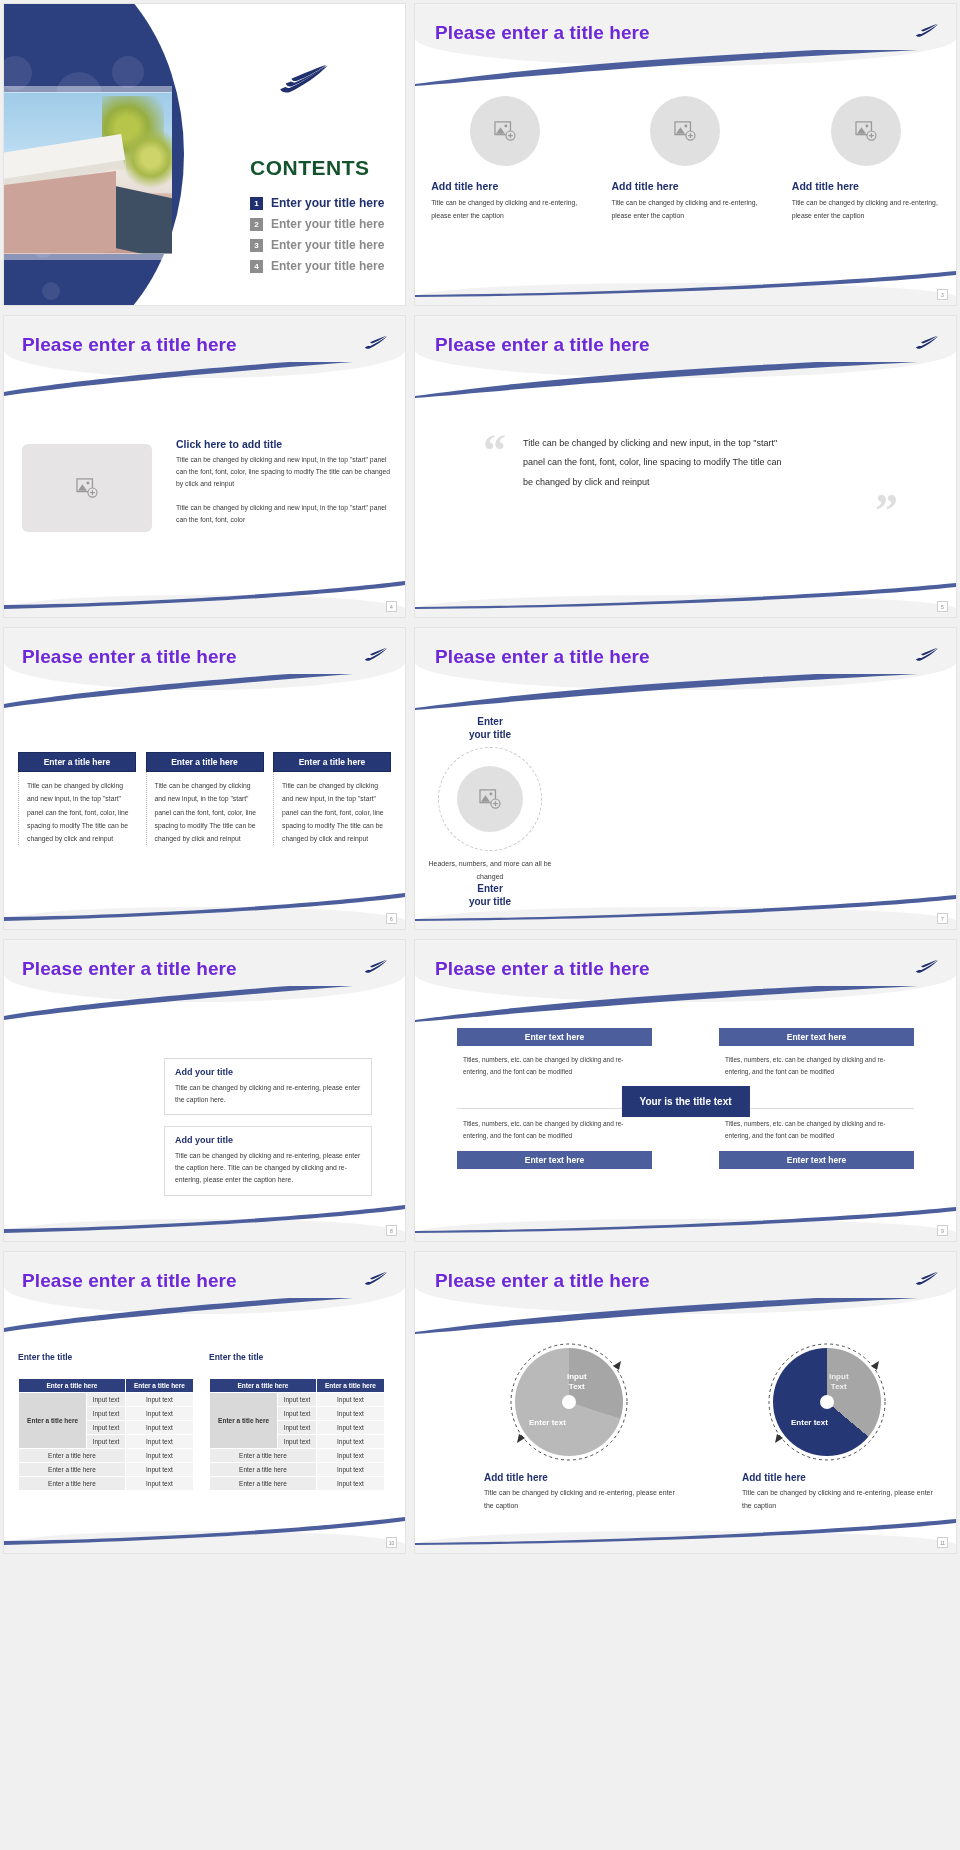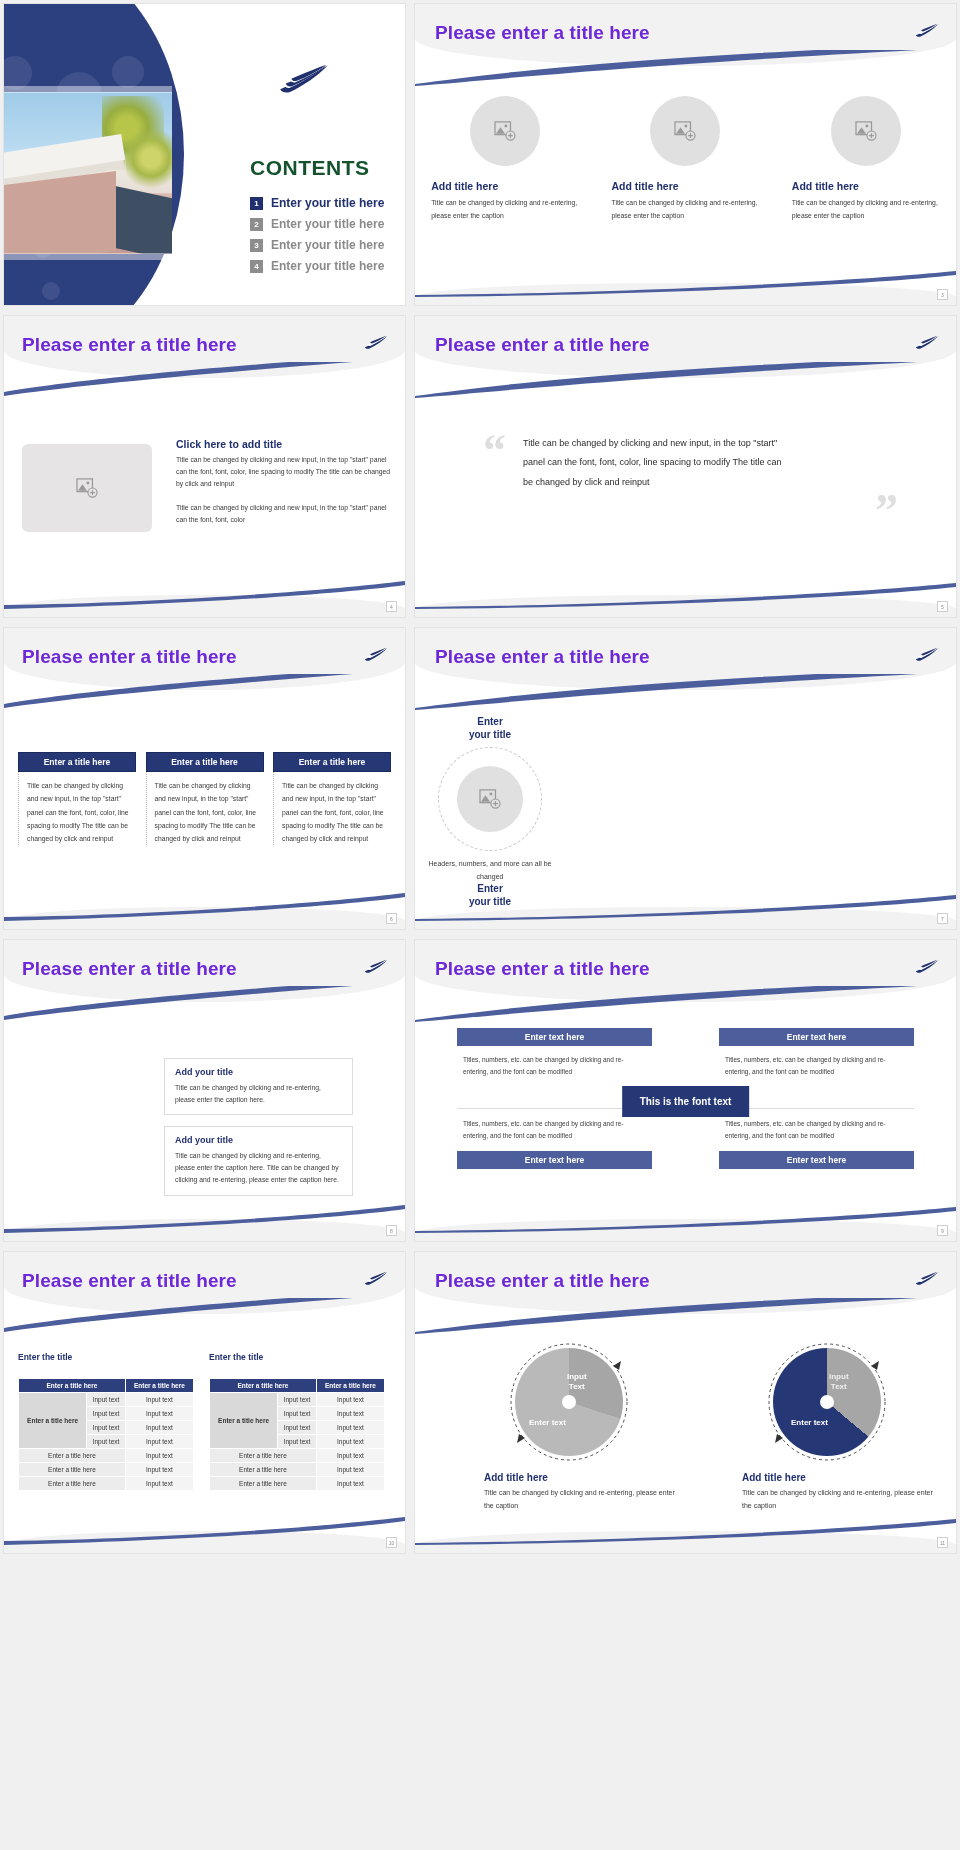--- a/index.html
+++ b/index.html
@@ -135,21 +135,21 @@
   .ring { width:104px; height:104px; border:1px dashed #c8c8c8; border-radius:50%; margin:0 auto;
           display:flex; align-items:center; justify-content:center; }
   .ring .circ-img { width:66px; height:66px; }
   .s6cell p { font-size:7px; color:#3a3a3a; line-height:1.8; margin-top:7px; }
 
   
   .s7-left { position:absolute; left:20px; top:122px; width:132px; }
   .s7-left h2 { font-size:16px; color:#20306f; font-weight:bold; margin-bottom:8px; }
   .s7-left p { font-size:7px; color:#3a3a3a; line-height:1.95; }
   .s7-card {
-    position:absolute; left:160px; width:189px; border:1px solid #dcdcdc; background:#fff; padding:8px 10px;
+    position:absolute; left:160px; width:208px; border:1px solid #dcdcdc; background:#fff; padding:8px 10px;
   }
   .s7-card h4 { font-size:9px; color:#20306f; font-weight:bold; margin-bottom:5px; }
   .s7-card p { font-size:6.8px; color:#3a3a3a; line-height:1.8; }
 
   
   .s8box { position:absolute; width:195px; }
   .s8head { background:#4c5e9c; color:#fff; font-size:8.5px; font-weight:bold; text-align:center; padding:4px 0; }
   .s8body { font-size:6.5px; color:#3a3a3a; line-height:1.9; padding:8px 6px 0 6px; }
   .s8center {
     position:absolute; left:50%; transform:translateX(-50%);
@@ -513,21 +513,21 @@
     </div>
     <div class="s8box" style="left:42px; top:178px;">
       <div class="s8body" style="padding-top:0;padding-bottom:8px">Titles, numbers, etc. can be changed by clicking and re-entering, and the font can be modified</div>
       <div class="s8head">Enter text here</div>
     </div>
     <div class="s8box" style="right:42px; top:178px;">
       <div class="s8body" style="padding-top:0;padding-bottom:8px">Titles, numbers, etc. can be changed by clicking and re-entering, and the font can be modified</div>
       <div class="s8head">Enter text here</div>
     </div>
 
-    <div class="s8center" style="top:146px;">This is the font text</div>
+    <div class="s8center" style="top:146px;">Your is the title text</div>
 
     <div class="footer-band"></div>
     <svg class="foot-swoosh" viewBox="0 0 543 28" preserveAspectRatio="none">
       <path d="M543 2 C440 12 230 24 0 26 L0 28 C240 26 450 16 543 6 Z" fill="#4c5e9c"></path>
     </svg>
     <div class="pagenum">9</div>
   </div>
 
   <div class="slide w-l">
     <div class="hdr"></div>

